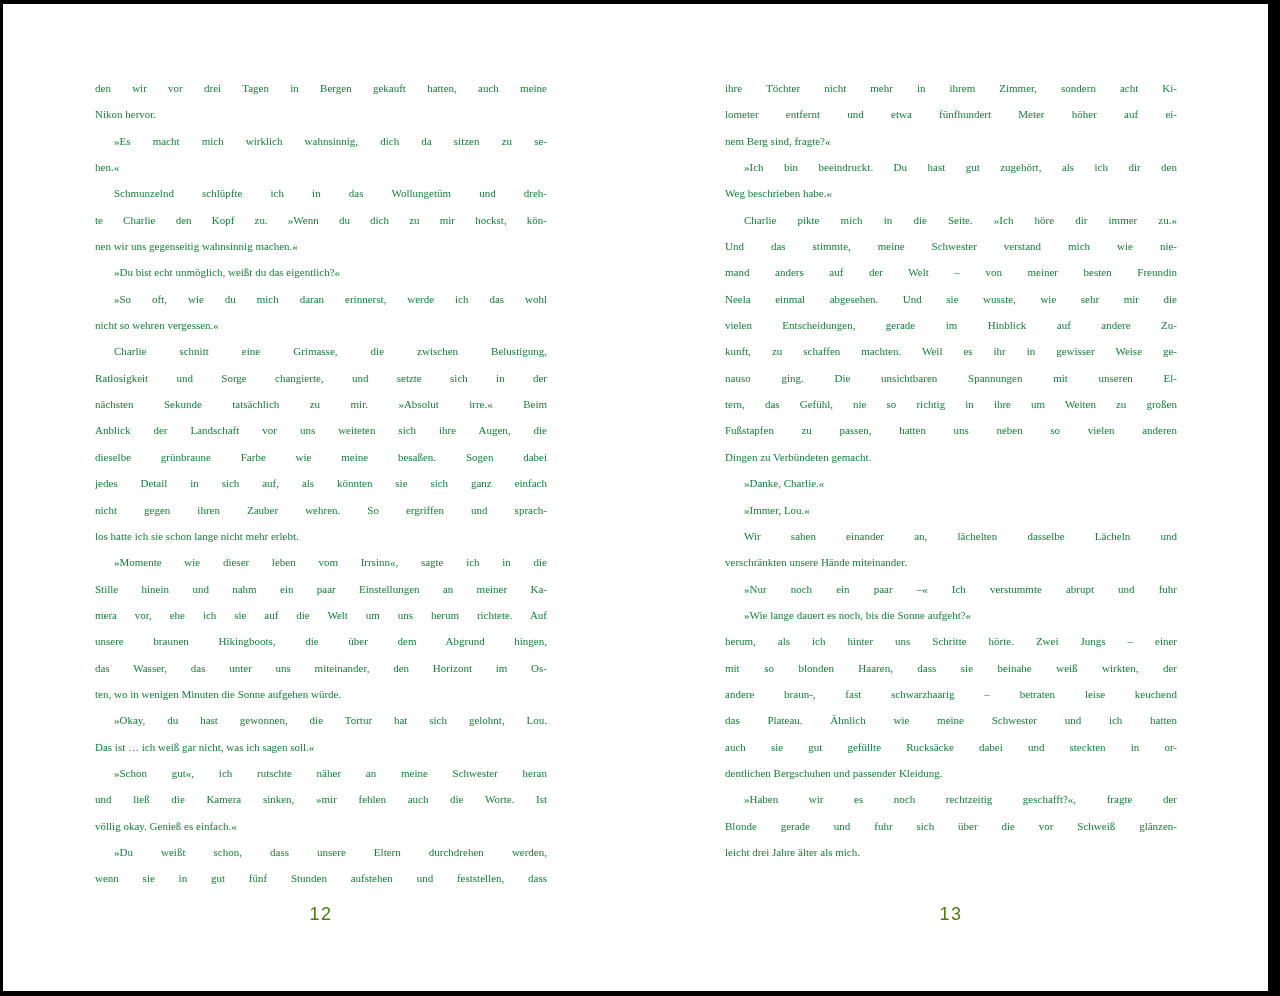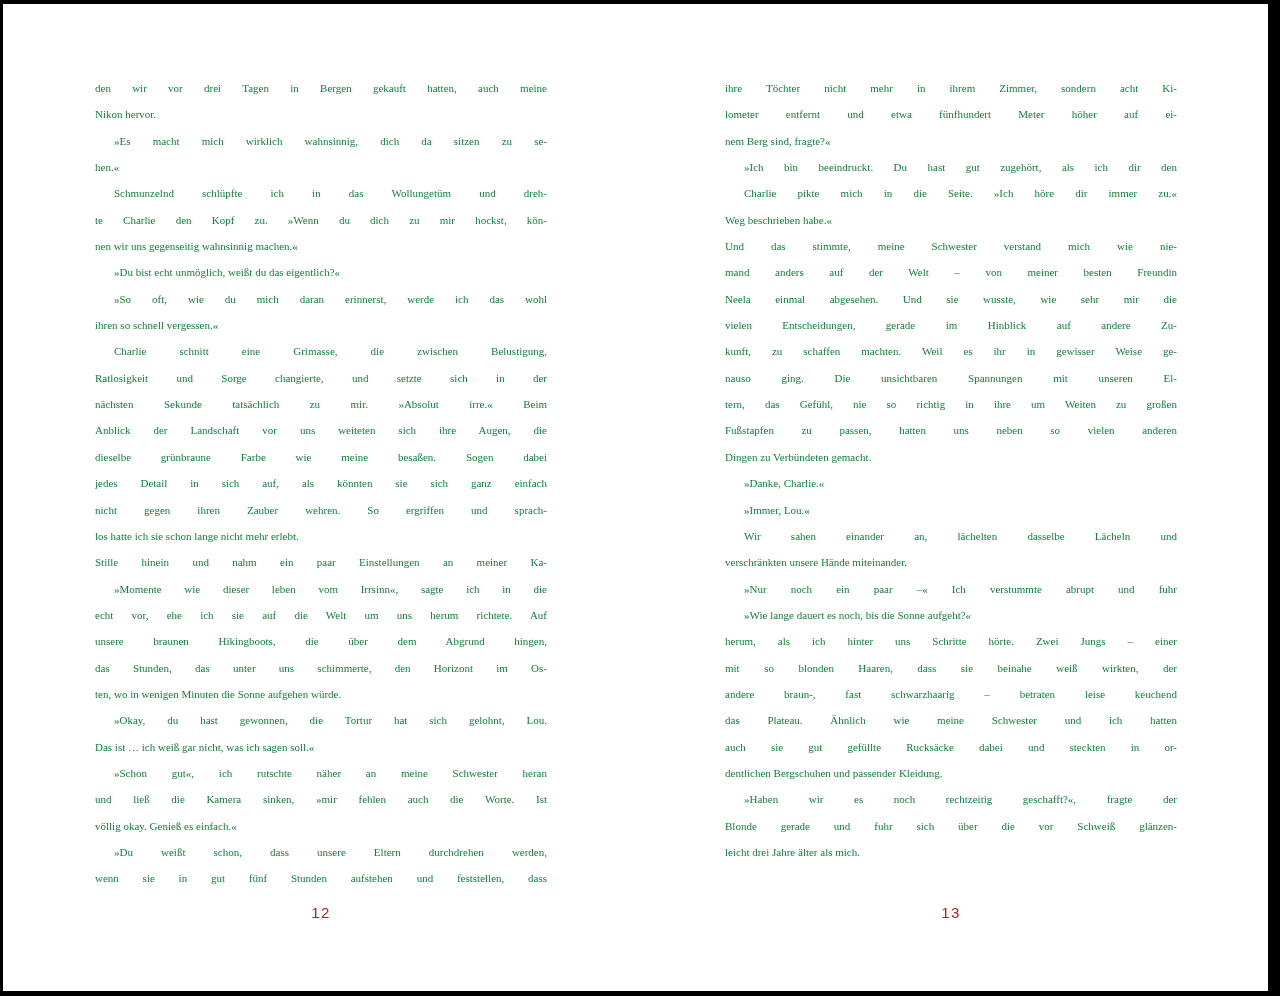--- a/index.html
+++ b/index.html
@@ -44,76 +44,76 @@
   .line.end { text-align-last: left; }
   .line.indent { text-indent: 19px; }
 
   .pagenum {
     position: absolute;
     top: 900px;
     left: 92px;
     width: 452px;
     text-align: center;
     font-family: "Liberation Sans", sans-serif;
-    font-size: 15px;
+    font-size: 18px;
     font-weight: 400;
     letter-spacing: 1.5px;
-    color: #b91c1c;
+    color: #4d7c0f;
   }
 </style>
 </head>
 <body>
 
 <div class="spread">
 
   <div class="page left">
     <div class="textblock">
         <div class="line">den wir vor drei Tagen in Bergen gekauft hatten, auch meine</div>
         <div class="line end">Nikon hervor.</div>
         <div class="line indent">»Es macht mich wirklich wahnsinnig, dich da sitzen zu se-</div>
         <div class="line end">hen.«</div>
         <div class="line indent">Schmunzelnd schlüpfte ich in das Wollungetüm und dreh-</div>
         <div class="line">te Charlie den Kopf zu. »Wenn du dich zu mir hockst, kön-</div>
         <div class="line end">nen wir uns gegenseitig wahnsinnig machen.«</div>
         <div class="line indent end">»Du bist echt unmöglich, weißt du das eigentlich?«</div>
         <div class="line indent">»So oft, wie du mich daran erinnerst, werde ich das wohl</div>
-        <div class="line end">ihren so schnell vergessen.«</div>
+        <div class="line end">nicht so wehren vergessen.«</div>
         <div class="line indent">Charlie schnitt eine Grimasse, die zwischen Belustigung,</div>
         <div class="line">Ratlosigkeit und Sorge changierte, und setzte sich in der</div>
         <div class="line">nächsten Sekunde tatsächlich zu mir. »Absolut irre.« Beim</div>
         <div class="line">Anblick der Landschaft vor uns weiteten sich ihre Augen, die</div>
         <div class="line">dieselbe grünbraune Farbe wie meine besaßen. Sogen dabei</div>
         <div class="line">jedes Detail in sich auf, als könnten sie sich ganz einfach</div>
         <div class="line">nicht gegen ihren Zauber wehren. So ergriffen und sprach-</div>
         <div class="line end">los hatte ich sie schon lange nicht mehr erlebt.</div>
+        <div class="line indent">»Momente wie dieser leben vom Irrsinn«, sagte ich in die</div>
         <div class="line">Stille hinein und nahm ein paar Einstellungen an meiner Ka-</div>
-        <div class="line indent">»Momente wie dieser leben vom Irrsinn«, sagte ich in die</div>
-        <div class="line">echt vor, ehe ich sie auf die Welt um uns herum richtete. Auf</div>
+        <div class="line">mera vor, ehe ich sie auf die Welt um uns herum richtete. Auf</div>
         <div class="line">unsere braunen Hikingboots, die über dem Abgrund hingen,</div>
-        <div class="line">das Stunden, das unter uns schimmerte, den Horizont im Os-</div>
+        <div class="line">das Wasser, das unter uns miteinander, den Horizont im Os-</div>
         <div class="line end">ten, wo in wenigen Minuten die Sonne aufgehen würde.</div>
         <div class="line indent">»Okay, du hast gewonnen, die Tortur hat sich gelohnt, Lou.</div>
         <div class="line end">Das ist … ich weiß gar nicht, was ich sagen soll.«</div>
         <div class="line indent">»Schon gut«, ich rutschte näher an meine Schwester heran</div>
         <div class="line">und ließ die Kamera sinken, »mir fehlen auch die Worte. Ist</div>
         <div class="line end">völlig okay. Genieß es einfach.«</div>
         <div class="line indent">»Du weißt schon, dass unsere Eltern durchdrehen werden,</div>
         <div class="line">wenn sie in gut fünf Stunden aufstehen und feststellen, dass</div>
       </div>
     <div class="pagenum">12</div>
   </div>
 
   <div class="page right">
     <div class="textblock">
         <div class="line">ihre Töchter nicht mehr in ihrem Zimmer, sondern acht Ki-</div>
         <div class="line">lometer entfernt und etwa fünfhundert Meter höher auf ei-</div>
         <div class="line end">nem Berg sind, fragte?«</div>
         <div class="line indent">»Ich bin beeindruckt. Du hast gut zugehört, als ich dir den</div>
+        <div class="line end">Weg beschrieben habe.«</div>
         <div class="line indent">Charlie pikte mich in die Seite. »Ich höre dir immer zu.«</div>
-        <div class="line end">Weg beschrieben habe.«</div>
         <div class="line">Und das stimmte, meine Schwester verstand mich wie nie-</div>
         <div class="line">mand anders auf der Welt – von meiner besten Freundin</div>
         <div class="line">Neela einmal abgesehen. Und sie wusste, wie sehr mir die</div>
         <div class="line">vielen Entscheidungen, gerade im Hinblick auf andere Zu-</div>
         <div class="line">kunft, zu schaffen machten. Weil es ihr in gewisser Weise ge-</div>
         <div class="line">nauso ging. Die unsichtbaren Spannungen mit unseren El-</div>
         <div class="line">tern, das Gefühl, nie so richtig in ihre um Weiten zu großen</div>
         <div class="line">Fußstapfen zu passen, hatten uns neben so vielen anderen</div>
         <div class="line end">Dingen zu Verbündeten gemacht.</div>
         <div class="line indent end">»Danke, Charlie.«</div>

